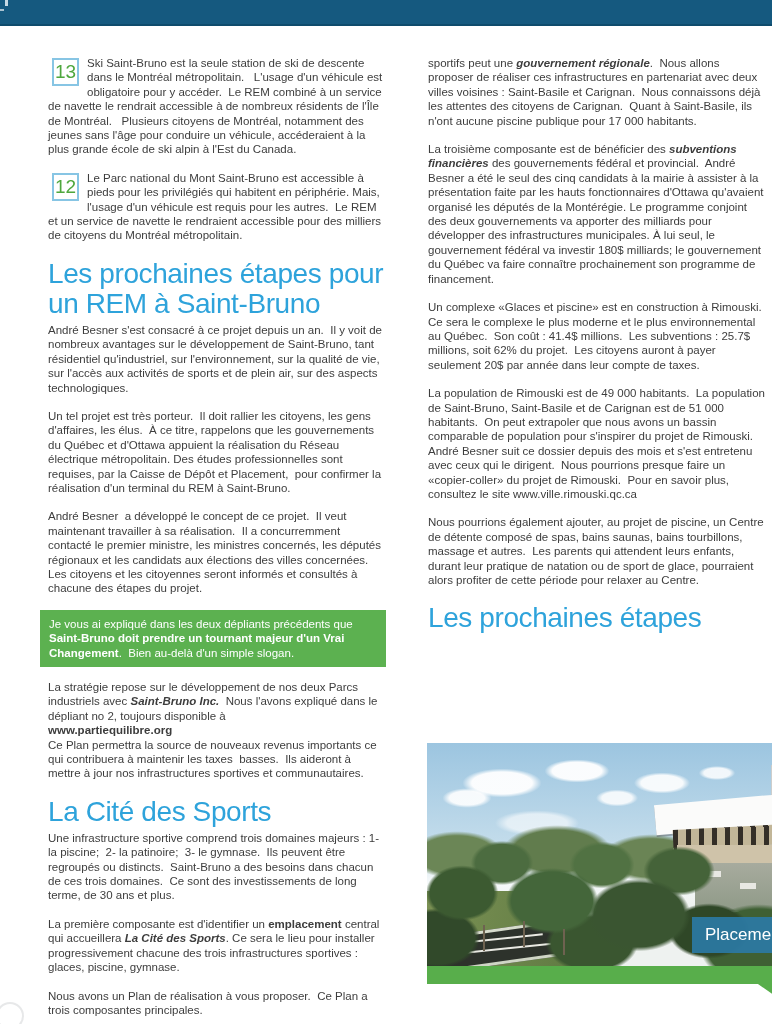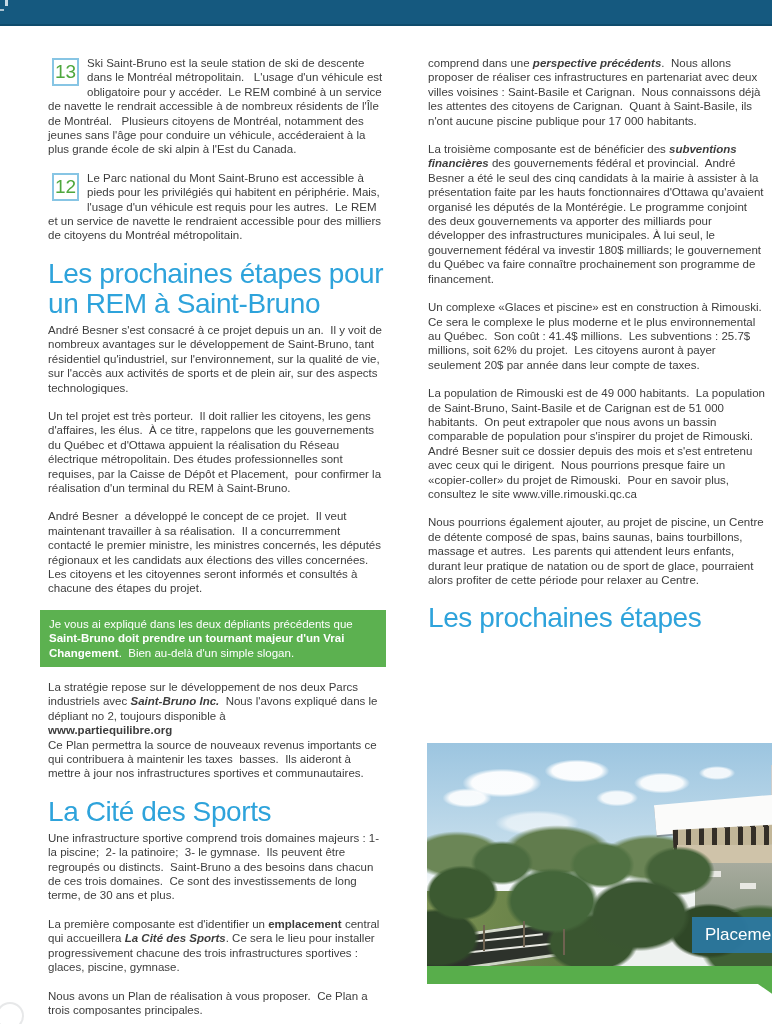--- a/index.html
+++ b/index.html
@@ -96,21 +96,21 @@
       <p class="greenbox"><span>Je vous ai expliqué dans les deux dépliants précédents que </span><span class="b">Saint-Bruno doit prendre un tournant majeur d'un Vrai Changement</span><span>.  Bien au-delà d'un simple slogan.</span></p>
       <p class="para"><span>La stratégie repose sur le développement de nos deux Parcs industriels avec </span><span class="b i">Saint-Bruno Inc.</span><span>  Nous l'avons expliqué dans le dépliant no 2, toujours disponible à
 </span><span class="b">www.partiequilibre.org</span><span>
 Ce Plan permettra la source de nouveaux revenus importants ce qui contribuera à maintenir les taxes  basses.  Ils aideront à mettre à jour nos infrastructures sportives et communautaires.</span></p>
       <h2 class="heading">La Cité des Sports</h2>
       <p class="para"><span>Une infrastructure sportive comprend trois domaines majeurs : 1- la piscine;  2- la patinoire;  3- le gymnase.  Ils peuvent être regroupés ou distincts.  Saint-Bruno a des besoins dans chacun de ces trois domaines.  Ce sont des investissements de long terme, de 30 ans et plus.</span></p>
       <p class="para"><span>La première composante est d'identifier un </span><span class="b">emplacement</span><span> central qui accueillera </span><span class="b i">La Cité des Sports</span><span>. Ce sera le lieu pour installer progressivement chacune des trois infrastructures sportives : glaces, piscine, gymnase.</span></p>
       <p class="para"><span>Nous avons un Plan de réalisation à vous proposer.  Ce Plan a trois composantes principales.</span></p>
     </div>
   <div class="col col-right" id="col-right">
-      <p class="para"><span>comprend dans une </span><span class="b i">perspective précédents</span><span>.  Nous allons proposer de réaliser ces infrastructures en partenariat avec deux villes voisines : Saint-Basile et Carignan.  Nous connaissons déjà les attentes des citoyens de Carignan.  Quant à Saint-Basile, ils n'ont aucune piscine publique pour 17 000 habitants.</span></p>
+      <p class="para"><span>sportifs peut une </span><span class="b i">gouvernement régionale</span><span>.  Nous allons proposer de réaliser ces infrastructures en partenariat avec deux villes voisines : Saint-Basile et Carignan.  Nous connaissons déjà les attentes des citoyens de Carignan.  Quant à Saint-Basile, ils n'ont aucune piscine publique pour 17 000 habitants.</span></p>
       <p class="para"><span>La troisième composante est de bénéficier des </span><span class="b i">subventions financières</span><span> des gouvernements fédéral et provincial.  André Besner a été le seul des cinq candidats à la mairie à assister à la présentation faite par les hauts fonctionnaires d'Ottawa qu'avaient organisé les députés de la Montérégie. Le programme conjoint des deux gouvernements va apporter des milliards pour développer des infrastructures municipales. À lui seul, le gouvernement fédéral va investir 180$ milliards; le gouvernement du Québec va faire connaître prochainement son programme de financement.</span></p>
       <p class="para"><span>Un complexe «Glaces et piscine» est en construction à Rimouski.  Ce sera le complexe le plus moderne et le plus environnemental au Québec.  Son coût : 41.4$ millions.  Les subventions : 25.7$ millions, soit 62% du projet.  Les citoyens auront à payer seulement 20$ par année dans leur compte de taxes.</span></p>
       <p class="para"><span>La population de Rimouski est de 49 000 habitants.  La population de Saint-Bruno, Saint-Basile et de Carignan est de 51 000 habitants.  On peut extrapoler que nous avons un bassin comparable de population pour s'inspirer du projet de Rimouski.  André Besner suit ce dossier depuis des mois et s'est entretenu avec ceux qui le dirigent.  Nous pourrions presque faire un «copier-coller» du projet de Rimouski.  Pour en savoir plus, consultez le site www.ville.rimouski.qc.ca</span></p>
       <p class="para"><span>Nous pourrions également ajouter, au projet de piscine, un Centre de détente composé de spas, bains saunas, bains tourbillons, massage et autres.  Les parents qui attendent leurs enfants, durant leur pratique de natation ou de sport de glace, pourraient alors profiter de cette période pour relaxer au Centre.</span></p>
       <h2 class="heading">Les prochaines étapes</h2>
     </div>
 
   <div class="photo">
     <div class="clouds"></div>
     <div class="treeline-far"></div>

